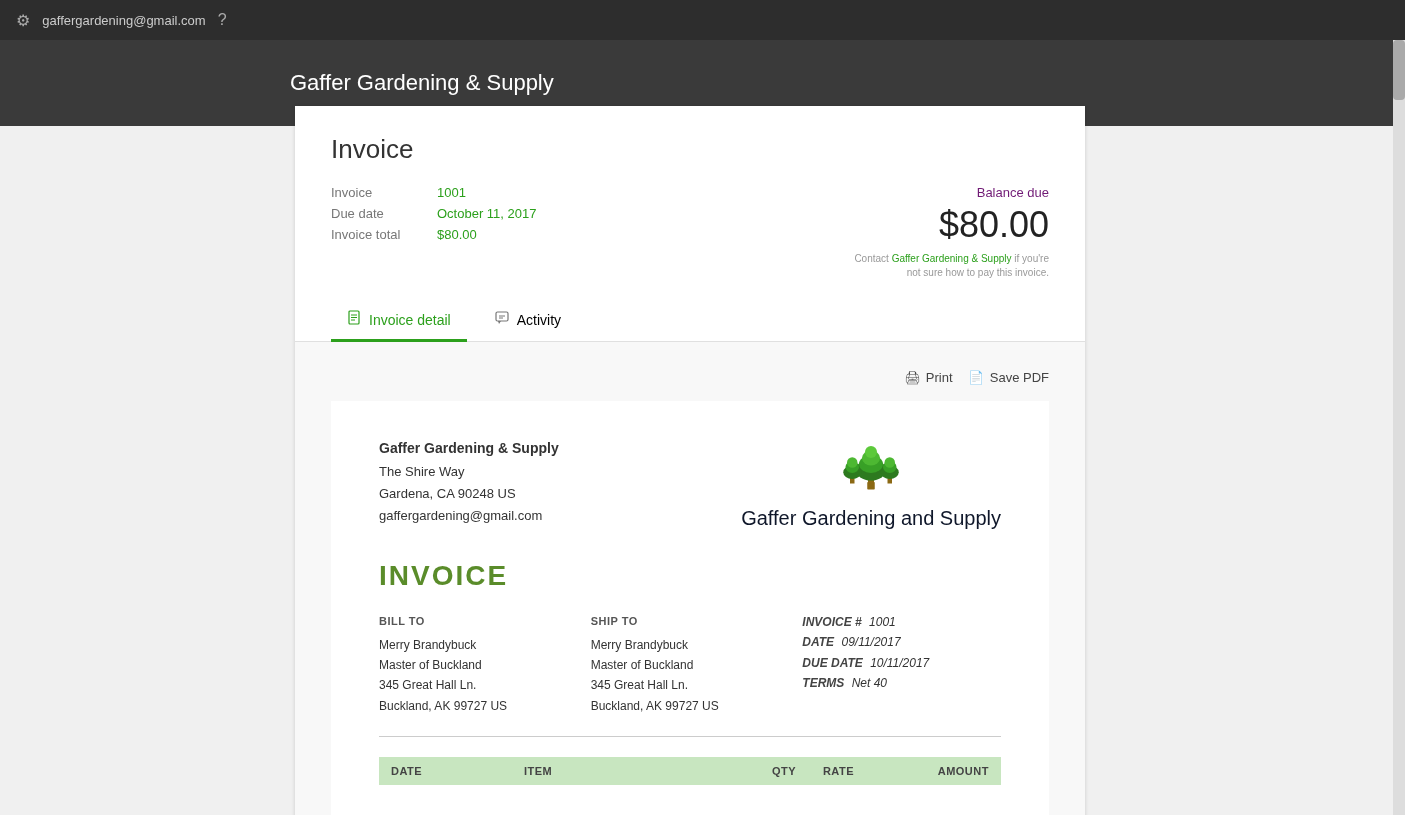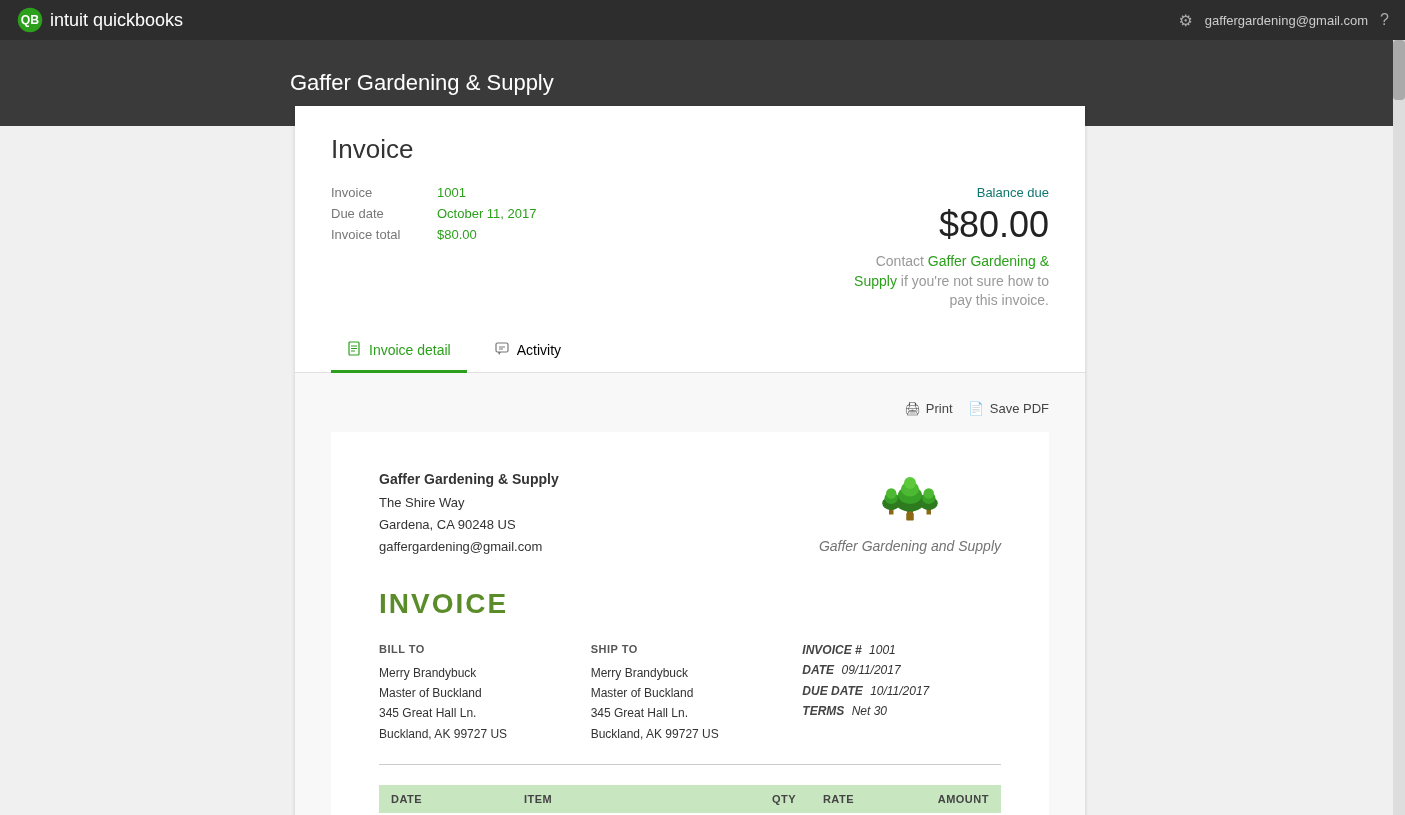--- a/index.html
+++ b/index.html
@@ -108,31 +108,31 @@
       color: #777;
       min-width: 90px;
     }
     .field-value {
       color: #2ca01c;
     }
     .balance-due-section {
       text-align: right;
     }
     .balance-due-label {
-      color: #0f766e;
+      color: #701a75;
       font-size: 13px;
       margin-bottom: 4px;
     }
     .balance-due-amount {
       font-size: 36px;
       font-weight: 300;
       color: #222;
     }
     .balance-due-note {
-      font-size: 14px;
+      font-size: 10px;
       color: #999;
       max-width: 200px;
       margin-top: 6px;
       line-height: 1.4;
     }
     .balance-due-note a {
       color: #2ca01c;
       text-decoration: none;
     }
 
@@ -207,23 +207,22 @@
       line-height: 1.7;
     }
     .doc-company-name {
       font-weight: bold;
       font-size: 14px;
     }
     .doc-logo-section {
       text-align: center;
     }
     .doc-logo-text {
-      color: #737373;
-      font-size: 14px;
-      font-style: italic;
+      color: #0f172a;
+      font-size: 20px;
       margin-top: 6px;
     }
 
     
     .tree-logo {
       width: 80px;
       height: 60px;
     }
 
     
@@ -305,27 +304,20 @@
       background: #aaa;
       border-radius: 4px;
       position: absolute;
       top: 0;
     }
   </style>
 </head>
 <body>
 
 <nav class="top-nav">
-  <div class="nav-logo">
-    <svg class="qb-logo-icon" viewBox="0 0 32 32">
-      <circle cx="16" cy="16" r="14" fill="#2ca01c"></circle>
-      <text x="16" y="21" text-anchor="middle" fill="white" font-size="14" font-weight="bold">QB</text>
-    </svg>
-    <span style="color:#fff; font-size:18px; font-weight:300;">intuit quickbooks</span>
-  </div>
   <div class="nav-right">
     <span class="nav-gear">⚙</span>
     <span class="nav-email">gaffergardening@gmail.com</span>
     <span class="nav-help">?</span>
   </div>
 </nav>
 
 <div class="header-band">
   <h1>Gaffer Gardening &amp; Supply</h1>
 </div>
@@ -464,21 +456,21 @@
             <div class="doc-detail-meta">
               <span class="meta-label">DATE</span>
               <span class="meta-value">09/11/2017</span>
             </div>
             <div class="doc-detail-meta">
               <span class="meta-label">DUE DATE</span>
               <span class="meta-value">10/11/2017</span>
             </div>
             <div class="doc-detail-meta">
               <span class="meta-label">TERMS</span>
-              <span class="meta-value">Net 30</span>
+              <span class="meta-value">Net 40</span>
             </div>
           </div>
         </div>
 
         <hr class="doc-divider">
 
         <div class="doc-table-header">
           <span class="col-date">DATE</span>
           <span class="col-item">ITEM</span>
           <span class="col-qty">QTY</span>

